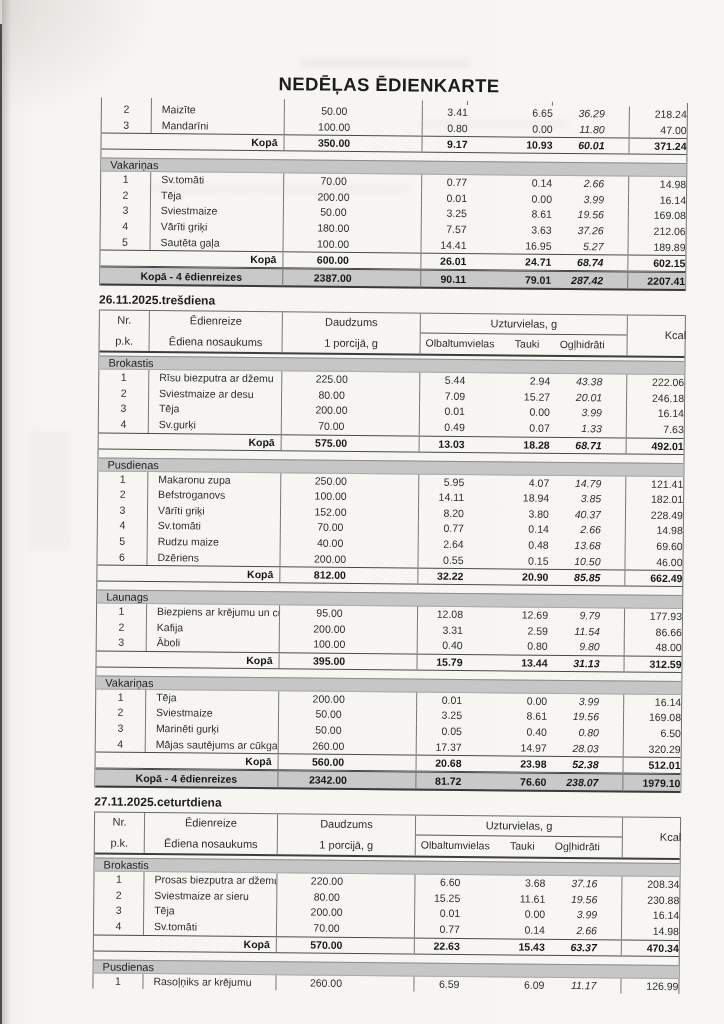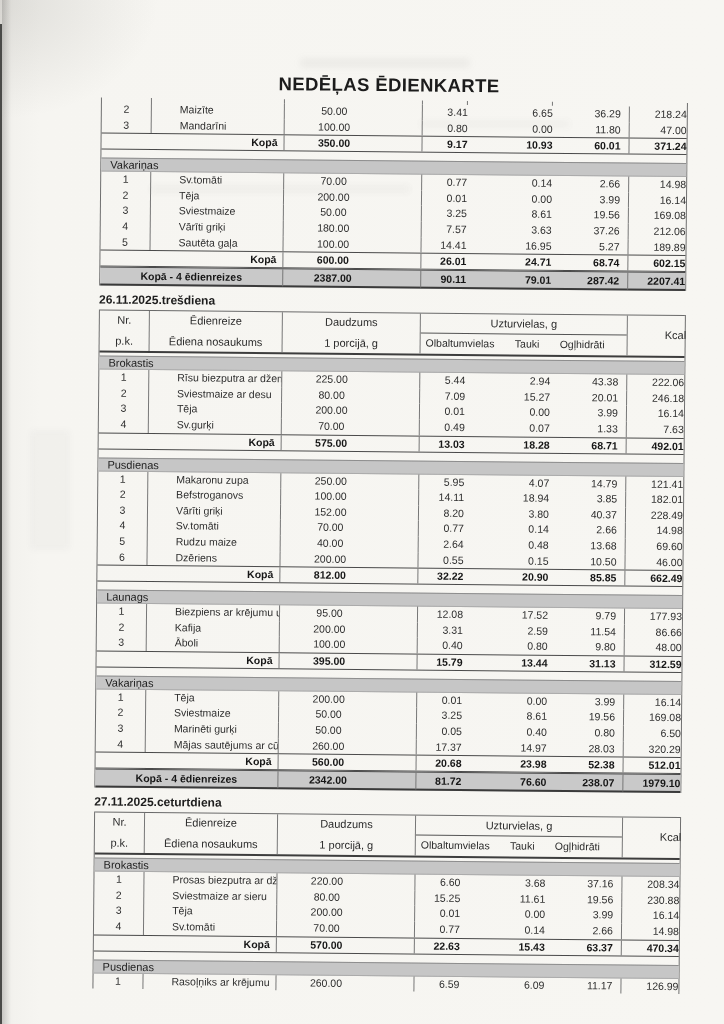--- a/index.html
+++ b/index.html
@@ -44,26 +44,26 @@
     font-weight:bold;color:#161616;border-top:1px solid #4a4a4a;border-bottom:1px solid #4a4a4a;}
   .grow{grid-template-columns:183px 138px 45px 85px 77px 57px;height:19px;line-height:16.5px;
     font-weight:bold;color:#161616;background:var(--grand-gray,#c9c9c9);
     border-top:1px solid #4a4a4a;border-bottom:2px solid #3a3a3a;}
   .band{height:14px;line-height:12.5px;box-sizing:border-box;background:var(--band-gray,#c6c6c6);
     border-top:1px solid #8e8e8e;border-bottom:1px solid #ababab;padding-left:9px;
     font-size:11px;color:#222;}
   .gap-row{height:8px;}
 
   .cN{text-align:center;border-right:1px solid #777;}
-  .cM{padding-left:28px;border-right:1px solid #777;overflow:hidden;white-space:nowrap;}
+  .cM{padding-left:10px;border-right:1px solid #777;overflow:hidden;white-space:nowrap;}
   .cL{text-align:right;padding-right:6px;border-right:1px solid #777;}
   .cLc{text-align:center;padding-right:0;}
   .cQ{text-align:center;padding-right:38px;border-right:1px solid #777;box-sizing:border-box;}
   .cP,.cF{text-align:right;}
-  .cC{text-align:right;padding-right:8px;border-right:1px solid #777;box-sizing:border-box;}
+  .cC{text-align:right;padding-right:24px;border-right:1px solid #777;box-sizing:border-box;font-style:italic;}
   .cK{text-align:right;box-sizing:border-box;}
 
   .thead{display:grid;grid-template-columns:50px 133px 138px 207px 57px;height:40px;box-sizing:content-box;
     border-top:1px solid #6a6a6a;border-bottom:2px solid #3d3d3d;font-size:11px;margin-bottom:3px;color:#2a2a2a;}
   .hc{border-right:1px solid #777;box-sizing:border-box;}
   .hc:last-child{border-right:none;}
   .hc-stack{display:flex;flex-direction:column;justify-content:space-between;
     text-align:center;padding:3px 0 4px 0;}
   .hl{line-height:12px;}
   .hc-nut{display:flex;flex-direction:column;}
@@ -333,21 +333,21 @@
               </div>
             </div>
             <div class="section">
               <div class="gap-row"></div>
               <div class="band">Launags</div>
               <div class="r row">
                 <div class="cN">1</div>
                 <div class="cM">Biezpiens ar krējumu un cukuru</div>
                 <div class="cQ">95.00</div>
                 <div class="cP">12.08</div>
-                <div class="cF">17.52</div>
+                <div class="cF">12.69</div>
                 <div class="cC">9.79</div>
                 <div class="cK">177.93</div>
               </div>
               <div class="r row">
                 <div class="cN">2</div>
                 <div class="cM">Kafija</div>
                 <div class="cQ">200.00</div>
                 <div class="cP">3.31</div>
                 <div class="cF">2.59</div>
                 <div class="cC">11.54</div>

